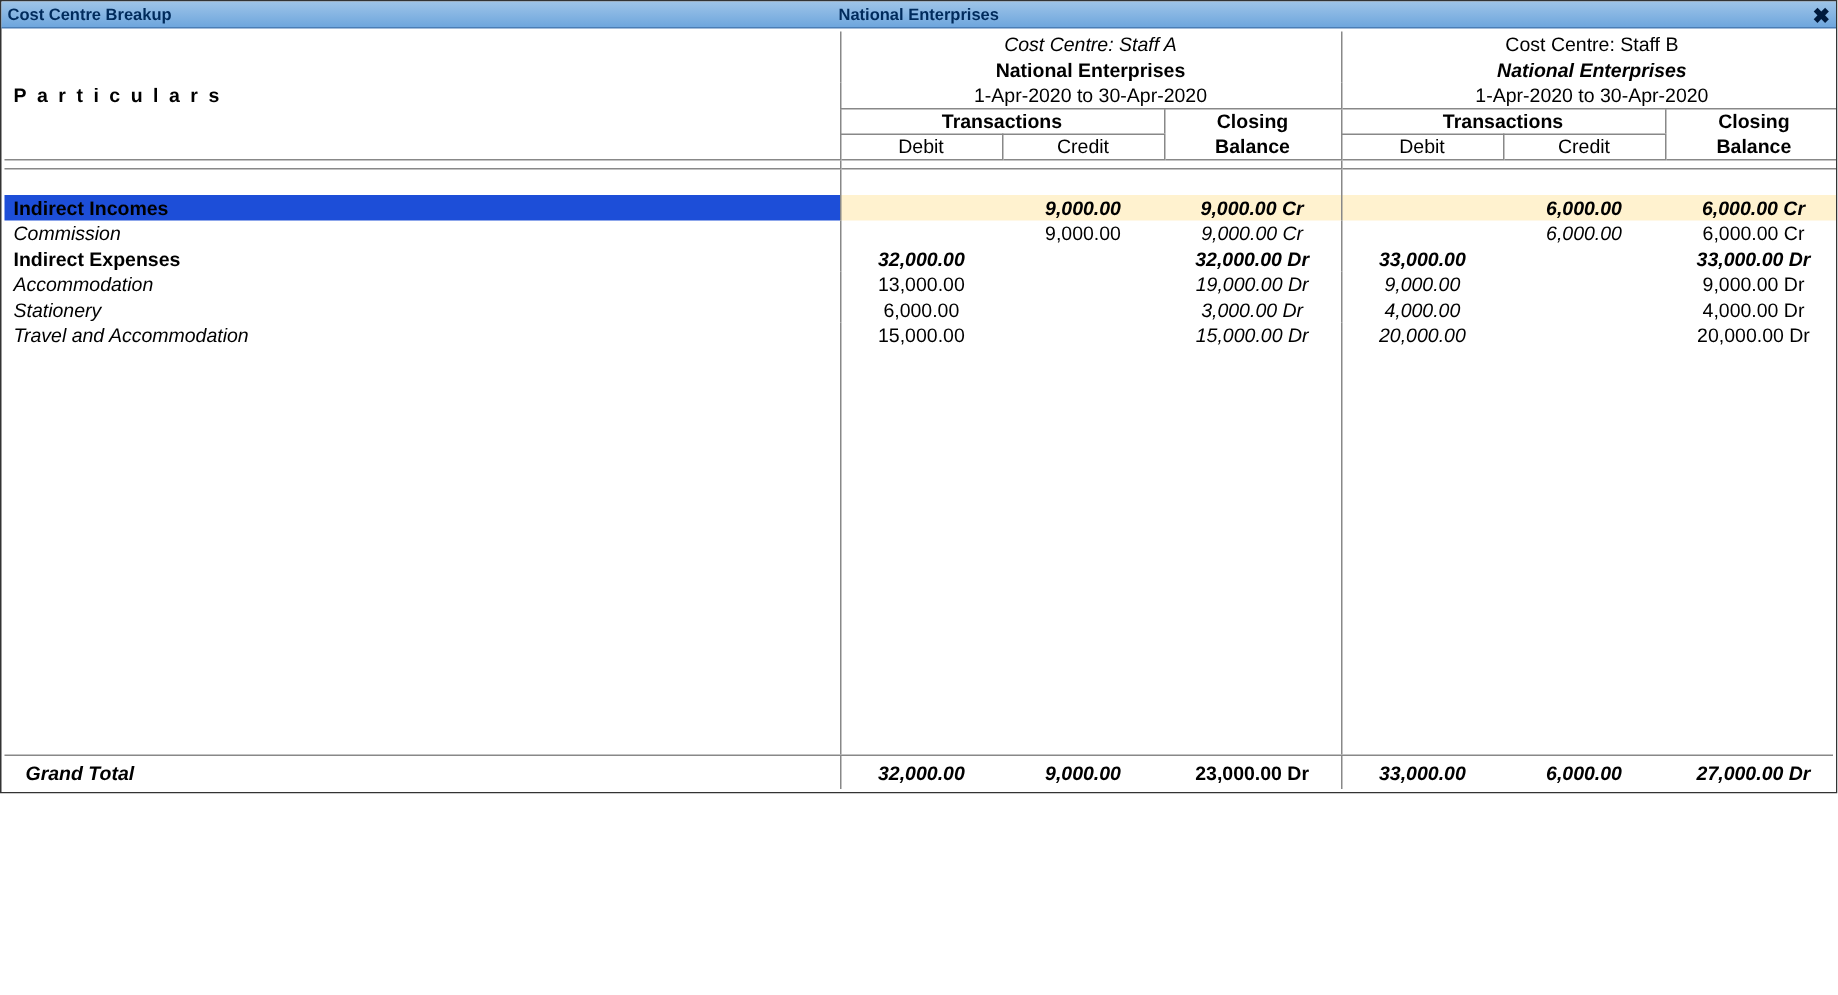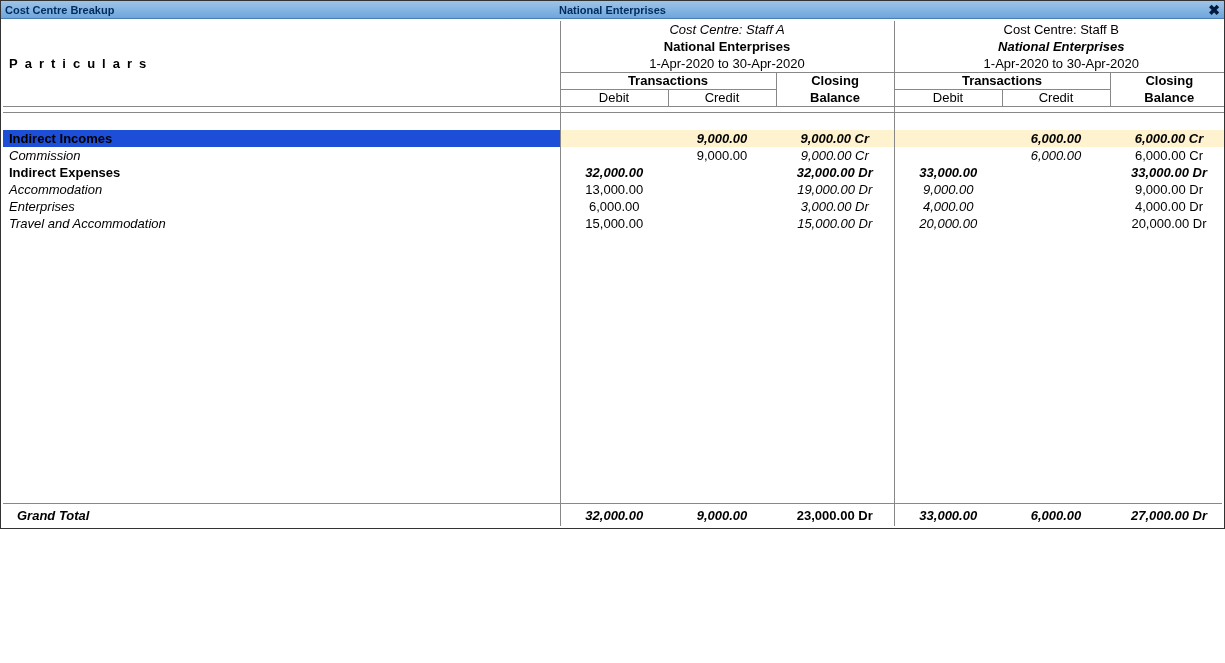--- a/index.html
+++ b/index.html
@@ -213,21 +213,21 @@
         <td class="italic indent1">Accommodation</td>
         <td class="right-txt vline-l">13,000.00</td>
         <td class="right-txt"></td>
         <td class="right-txt italic">19,000.00 Dr</td>
         <td class="right-txt italic vline-l">9,000.00</td>
         <td class="right-txt italic"></td>
         <td class="right-txt">9,000.00 Dr</td>
       </tr>
 
       <tr>
-        <td class="italic indent1">Enterprises</td>
+        <td class="italic indent1">Stationery</td>
         <td class="right-txt vline-l">6,000.00</td>
         <td class="right-txt"></td>
         <td class="right-txt italic">3,000.00 Dr</td>
         <td class="right-txt italic vline-l">4,000.00</td>
         <td class="right-txt italic"></td>
         <td class="right-txt">4,000.00 Dr</td>
       </tr>
 
       <tr>
         <td class="italic indent1">Travel and Accommodation</td>

